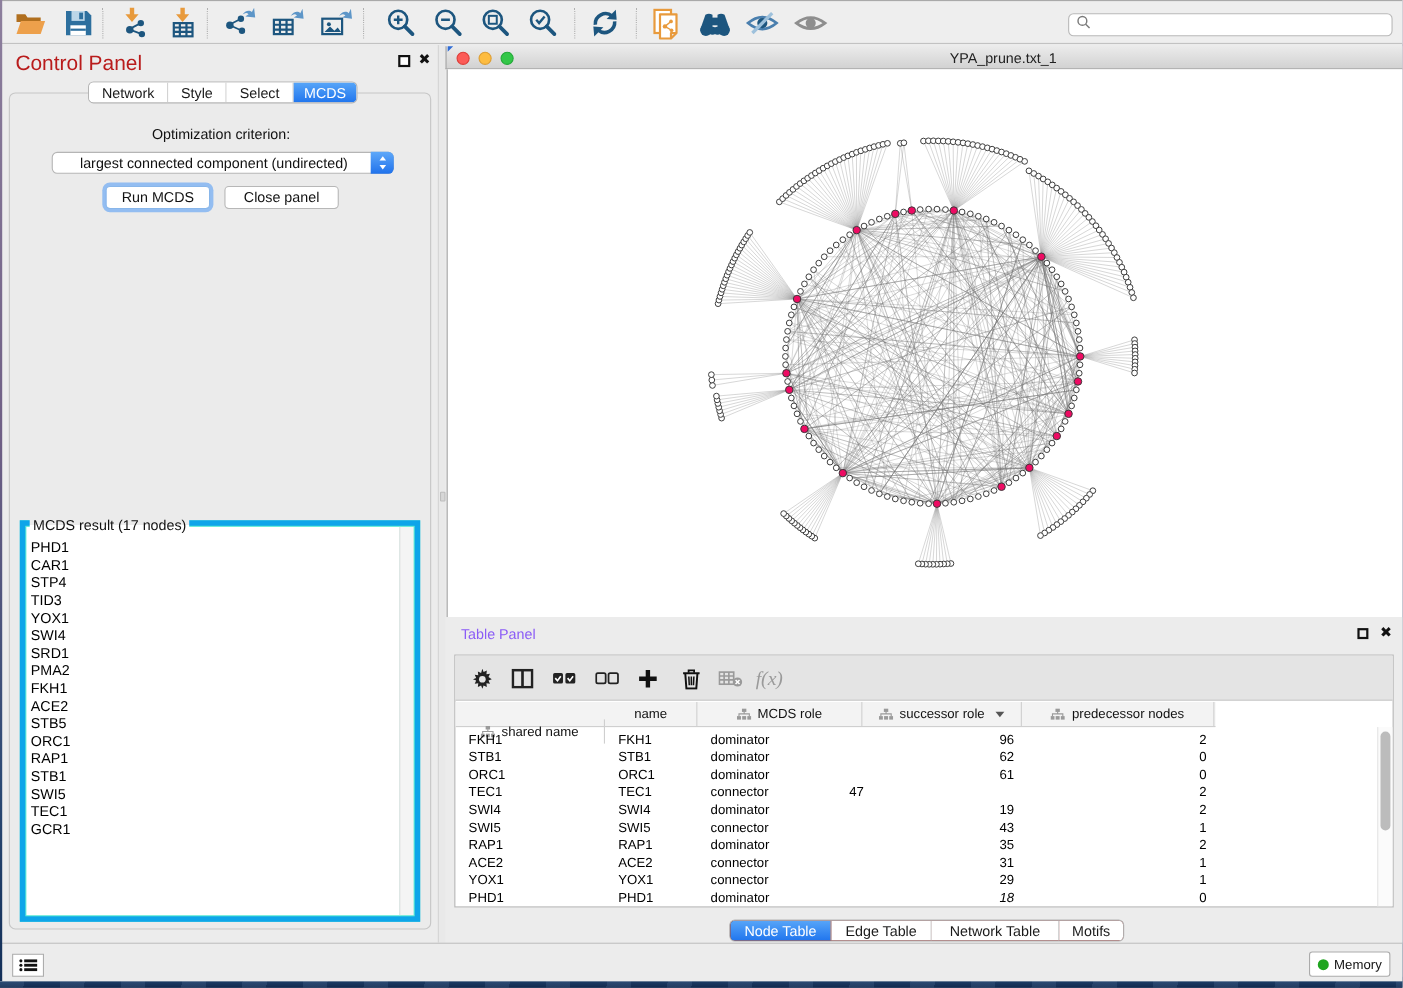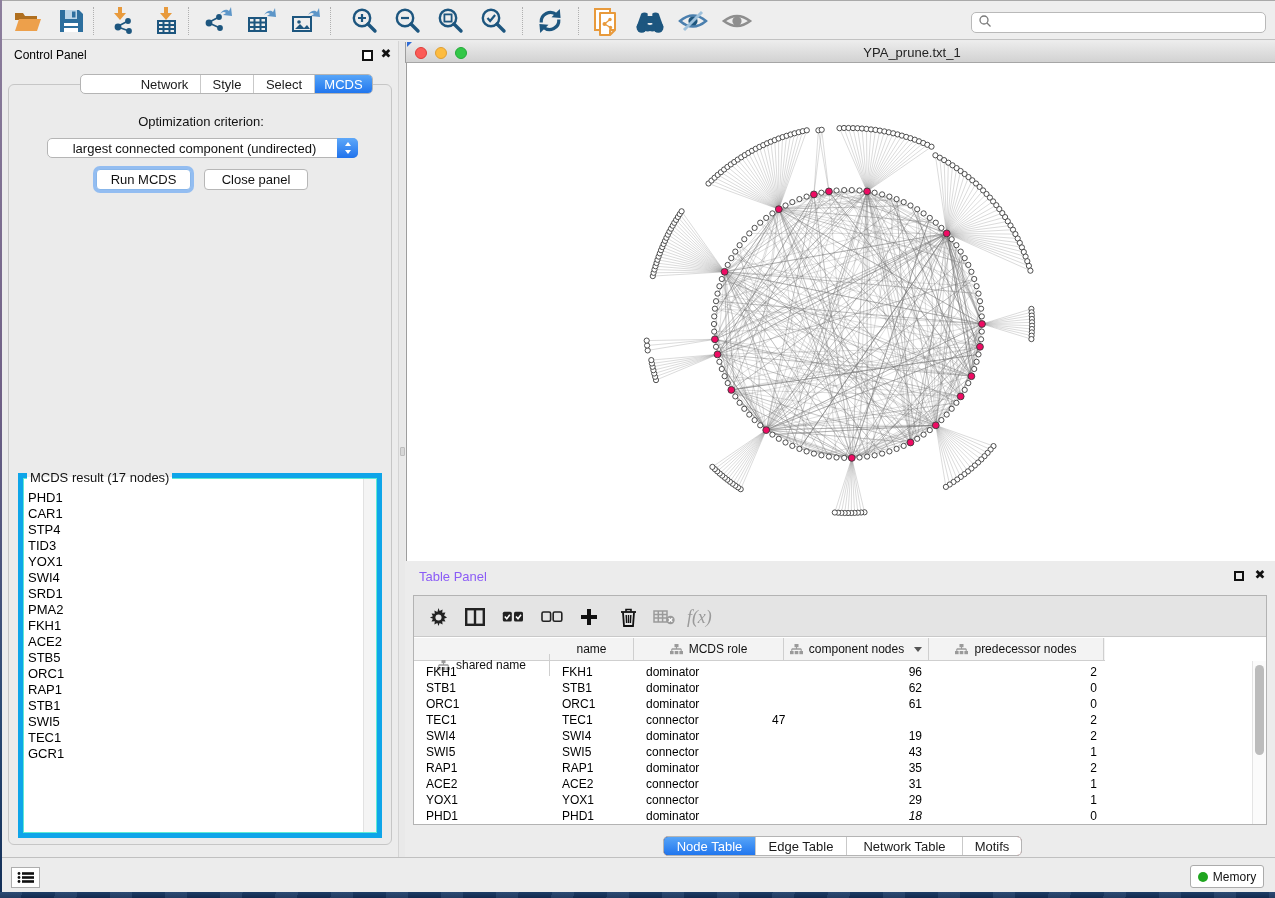--- a/index.html
+++ b/index.html
@@ -23,21 +23,21 @@
 
   
   #toolbar { left:0; top:0; width:1275px; height:40px; background:#eeeeee; border-bottom:1px solid #c2c2c2; border-top:1px solid #a9a9a9;}
   .tb-icon { position:absolute; top:4px; width:34px; height:32px; display:flex; align-items:center; justify-content:center; }
   .tb-sep { position:absolute; top:6px; width:0; height:28px; border-left:1px dotted #b0b0b0; }
   #toolbar-search { position:absolute; left:971px; top:11px; width:295px; height:21px; background:#fff; border:1px solid #b9b9b9; border-radius:5px; display:flex; align-items:center; padding-left:6px; }
   #toolbar-search input { border:none; outline:none; flex:1; font-size:12px; background:transparent; }
 
   
   #control-panel { left:2px; top:41px; width:398px; height:816px; background:#ececec; }
-  #cp-title { position:absolute; left:12px; top:7px; font-size:12px; color:#000000; }
+  #cp-title { position:absolute; left:12px; top:7px; font-size:19px; color:#b91c1c; }
   #cp-float { position:absolute; left:360px; top:9px; width:11px; height:11px; border:2px solid #111; background:#fff; }
   #cp-close { position:absolute; left:376px; top:5px; width:16px; height:16px; font-size:13px; font-weight:bold; color:#111; text-align:center; line-height:16px; }
   .seg-bar { position:absolute; left:78px; top:33px; height:20px; display:flex; border:1px solid #b4b4b4; border-radius:5px; overflow:hidden; background:#fff; }
   .seg { height:100%; display:flex; align-items:center; justify-content:center; font-size:13px; color:#1a1a1a; background:#fff; border-right:1px solid #c9c9c9; cursor:default; }
   .seg:last-child { border-right:none; }
   .seg.active { background:linear-gradient(to bottom,#57a5f8,#2176ee); color:#fff; border-right-color:#2176ee; }
   #cp-tabpane { position:absolute; left:6px; top:43px; width:384px; height:761px; border:1px solid #c6c6c6; border-radius:6px; background:#ebebeb; }
   #opt-label { position:absolute; left:0; top:29px; width:384px; text-align:center; font-size:13px; color:#111; }
   #criterion-combo { position:absolute; left:38px; top:53px; width:311px; height:20px; background:#fff; border:1px solid #b5b5b5; border-radius:5px; display:flex; align-items:center; }
   #criterion-combo .combo-text { flex:1; text-align:center; font-size:13px; color:#111; padding-left:4px; white-space:nowrap; }
@@ -300,21 +300,21 @@
             <div class="row">RAP1</div>
             <div class="row">STB1</div>
             <div class="row">SWI5</div>
             <div class="row">TEC1</div>
             <div class="row">GCR1</div>
           </div>
         <div id="mcds-scroll"></div>
       </div>
     </div>
     <div class="seg-bar" id="cp-tabs">
-        <div class="seg" style="width: 72px; margin-left: 48px;">Network</div>
+        <div class="seg" style="width: 72px;">Network</div>
         <div class="seg" style="width: 53px;">Style</div>
         <div class="seg" style="width: 61px;">Select</div>
         <div class="seg active" style="width: 57px;">MCDS</div>
       </div>
   </div>
 
   <div id="v-split" class="abs">
       <div class="grip"></div>
     </div>
 
@@ -1241,21 +1241,21 @@
               <span>MCDS role</span>
             </div>
             <div class="th-cell" style="width: 145px;">
               <svg class="tree-ico" viewBox="0 0 13 11">
                 <rect x="4.5" y="0" width="4" height="3.2" fill="#9a9a9a"></rect>
                 <path d="M6.5 3 v2 M1.8 7 v-2 h9.4 v2 M1.8 5 h9.4" stroke="#9a9a9a" fill="none"></path>
                 <rect x="0" y="7" width="3.6" height="3.2" fill="#9a9a9a"></rect>
                 <rect x="4.7" y="7" width="3.6" height="3.2" fill="#9a9a9a"></rect>
                 <rect x="9.4" y="7" width="3.6" height="3.2" fill="#9a9a9a"></rect>
               </svg>
-              <span>component nodes</span>
+              <span>successor role</span>
               <span class="th-chev"></span>
             </div>
             <div class="th-cell" style="width: 175px;">
               <svg class="tree-ico" viewBox="0 0 13 11">
                 <rect x="4.5" y="0" width="4" height="3.2" fill="#9a9a9a"></rect>
                 <path d="M6.5 3 v2 M1.8 7 v-2 h9.4 v2 M1.8 5 h9.4" stroke="#9a9a9a" fill="none"></path>
                 <rect x="0" y="7" width="3.6" height="3.2" fill="#9a9a9a"></rect>
                 <rect x="4.7" y="7" width="3.6" height="3.2" fill="#9a9a9a"></rect>
                 <rect x="9.4" y="7" width="3.6" height="3.2" fill="#9a9a9a"></rect>
               </svg>

